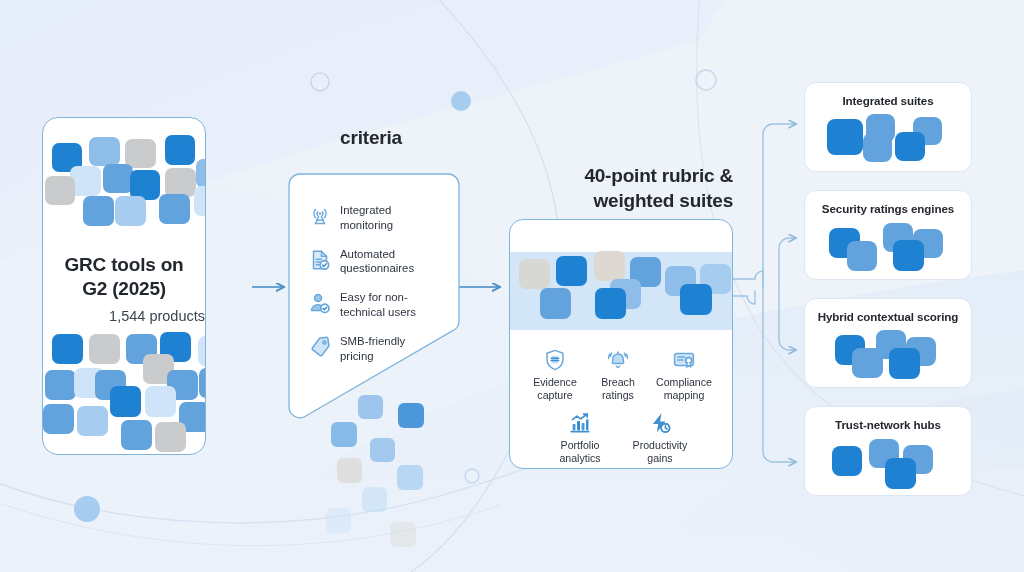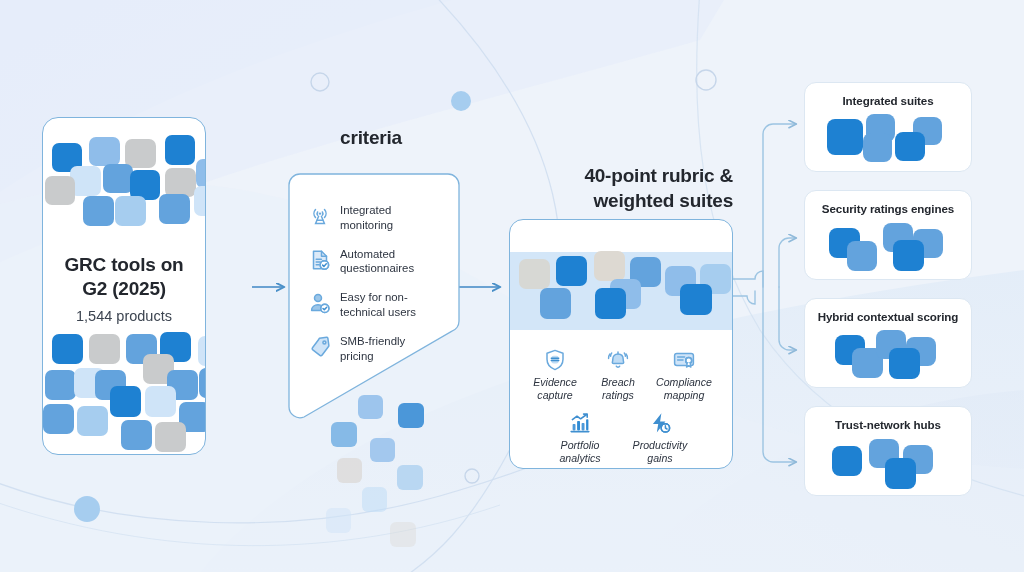--- a/index.html
+++ b/index.html
@@ -32,21 +32,21 @@
   }
   #source-title {
     position: absolute; left: 0; right: 0; top: 135px;
     text-align: center;
     font-size: 19px; font-weight: bold; color: #23272e;
     line-height: 1.28;
     letter-spacing: -0.2px;
   }
   #source-sub {
     position: absolute; left: 0; right: 0; top: 190px;
-    text-align: center;
+    text-align: right;
     font-size: 14.5px; color: #3c4450;
   }
   .tilesvg { position: absolute; left: 0; top: 0; }
 
   
   #funnel-heading {
     position: absolute; left: 296px; top: 126px; width: 150px;
     text-align: center;
     font-size: 19px; font-weight: bold; color: #23272e;
     line-height: 1.3; letter-spacing: -0.2px;
@@ -75,21 +75,20 @@
     background: #d3e6f8;
   }
   #rubric-tiles { position: absolute; left: 0; top: 26px; }
   #feature-grid {
     position: absolute; left: 6px; right: 6px; top: 127px;
   }
   .feat-row { display: flex; justify-content: center; }
   .feat {
     text-align: center;
     padding: 0 3px;
-    font-style: italic;
   }
   .feat-ico { height: 26px; margin-bottom: 3px; display: flex; align-items: center; justify-content: center; }
   .feat-lbl { font-size: 10.6px; color: #2d3440; line-height: 1.22; }
 
   
   .outcome {
     border: 1px solid #dce7f2;
     border-radius: 12px;
     left: 804px; width: 168px; height: 90px;
     overflow: hidden;

